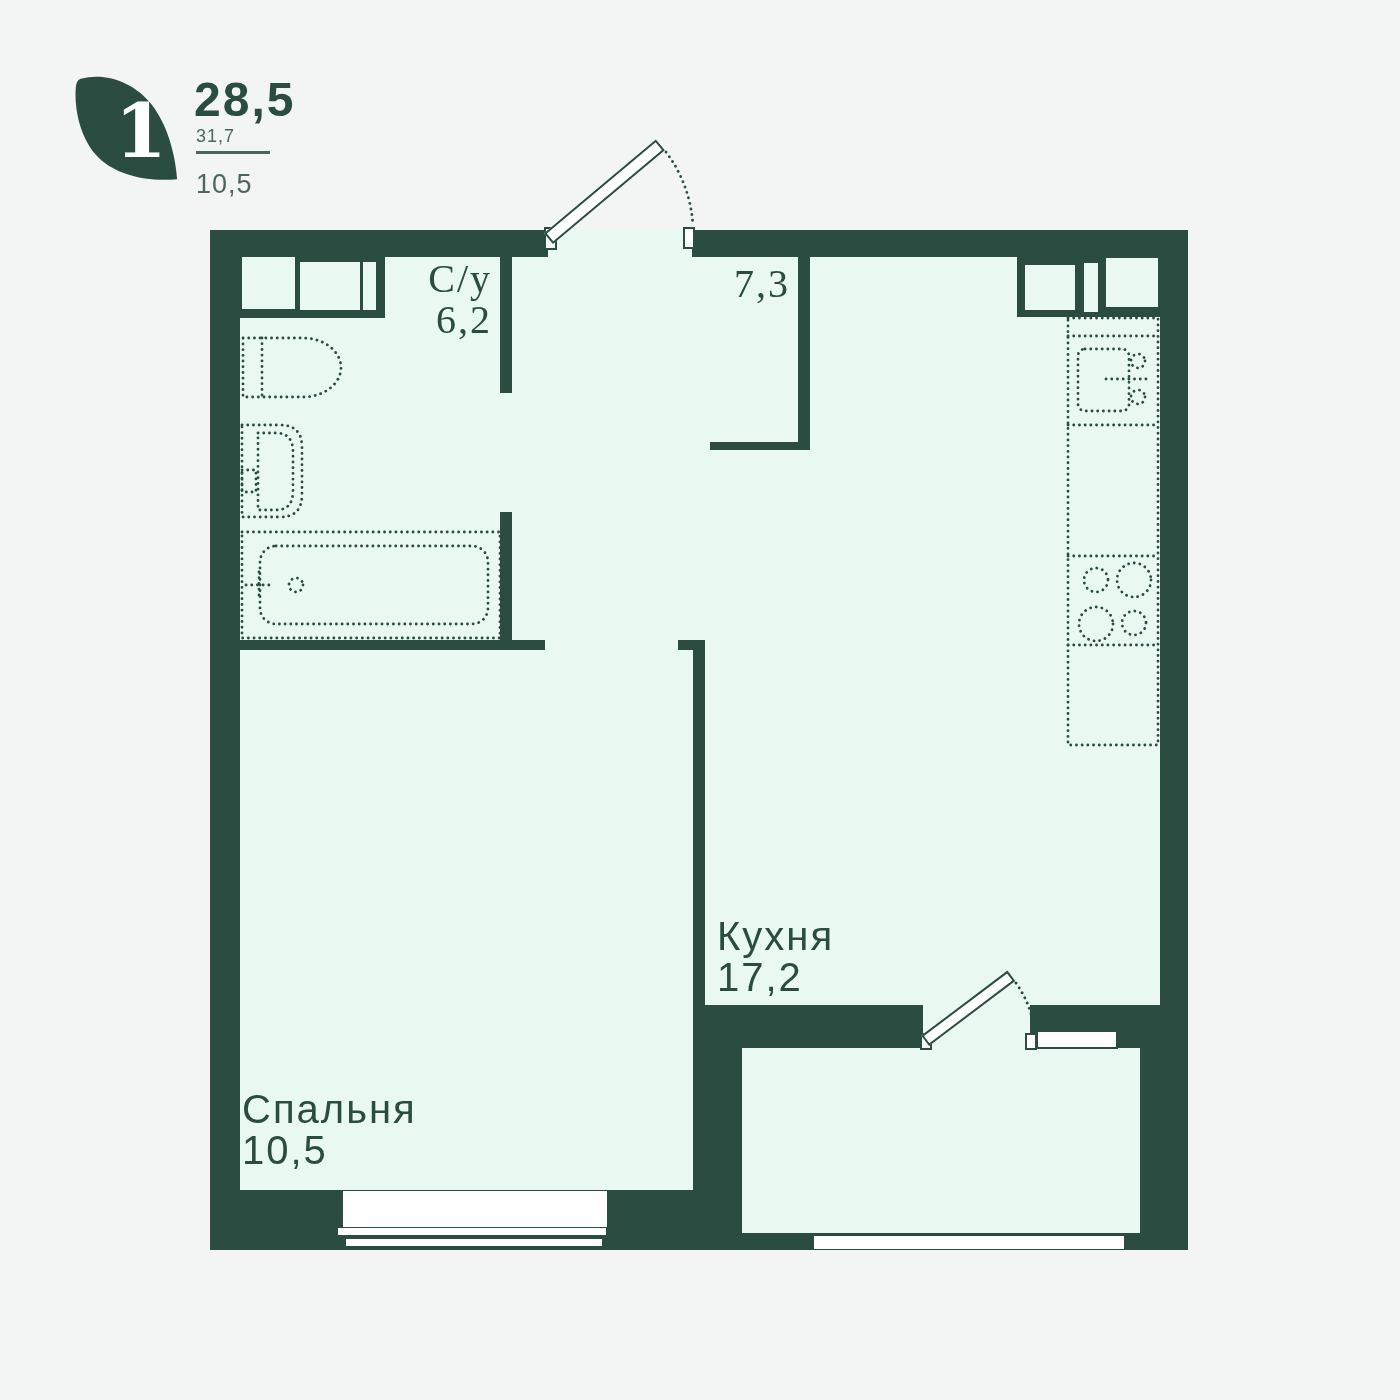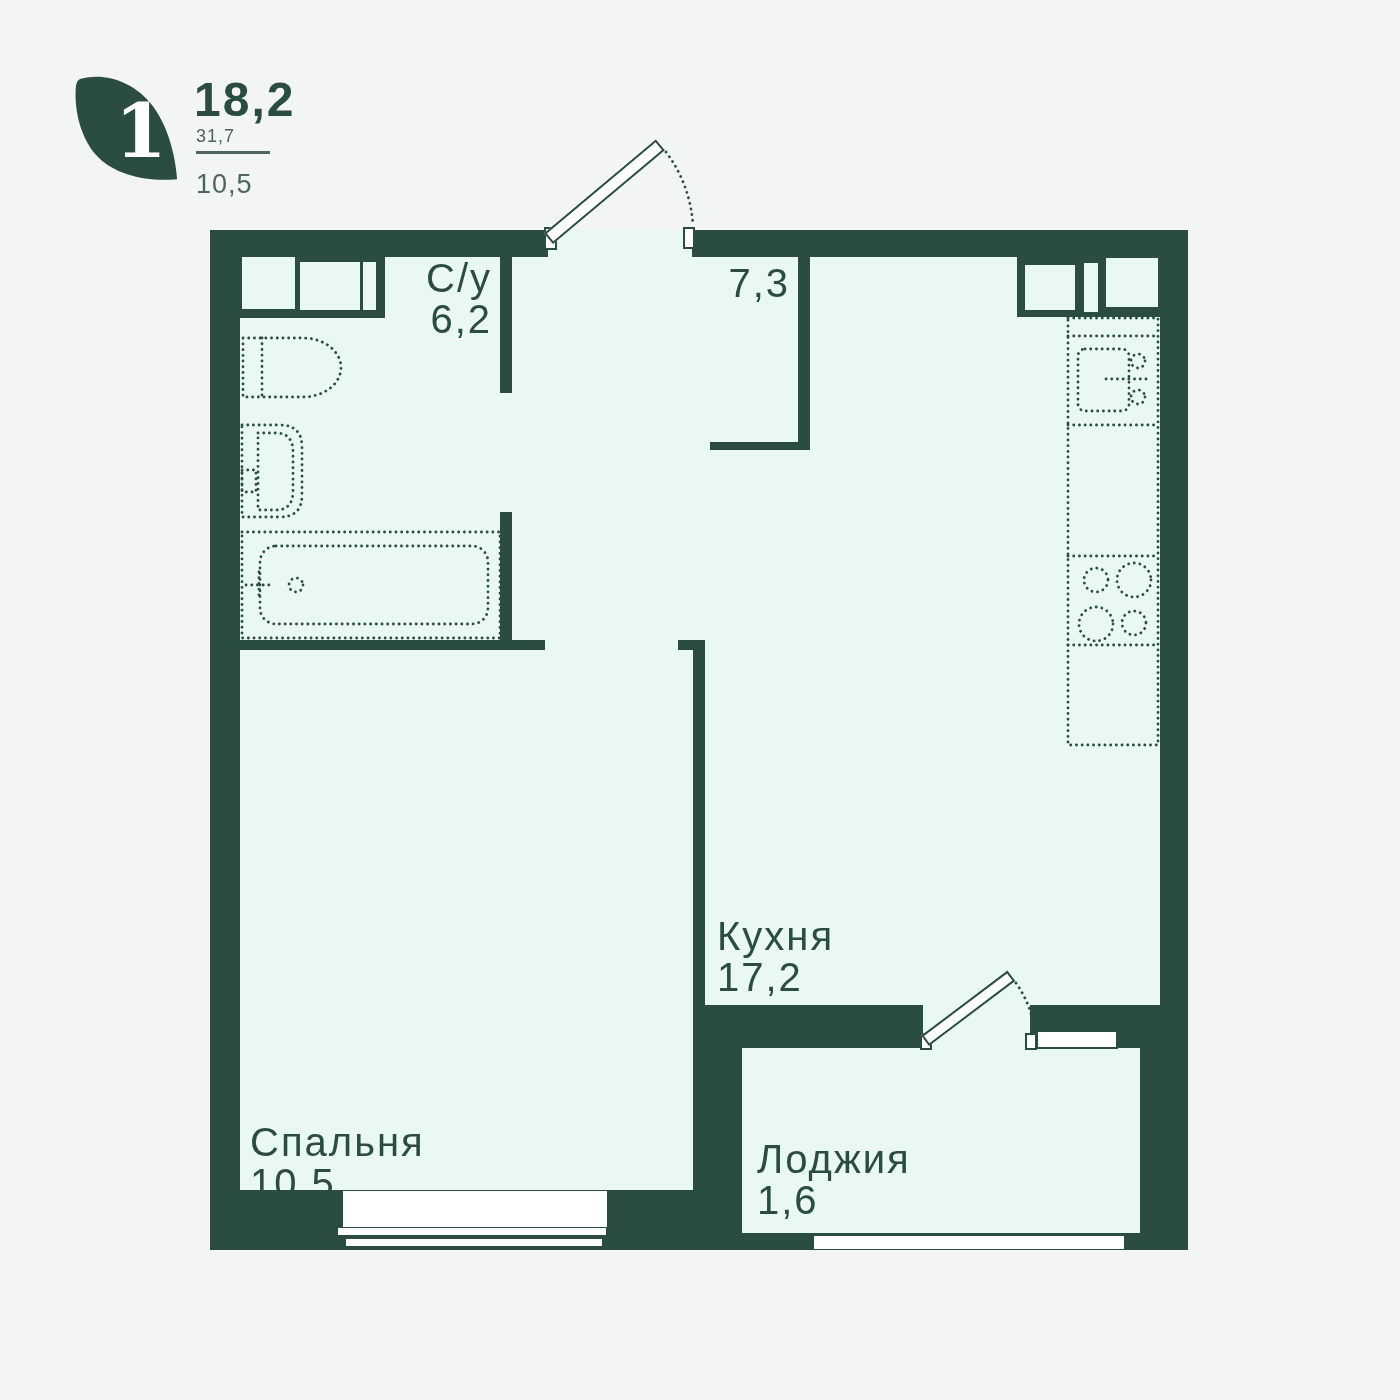--- a/index.html
+++ b/index.html
@@ -20,34 +20,34 @@
   .jamb{position:absolute;background:var(--white);border:2px solid var(--wall);}
   .leaf-door{position:absolute;background:var(--white);border:2.5px solid var(--wall);}
   
   .hdr-total{position:absolute;left:194px;top:72px;font-size:48px;font-weight:bold;letter-spacing:2px;color:var(--wall);}
   .hdr-living{position:absolute;left:196px;top:126px;font-size:18px;letter-spacing:1px;color:var(--muted);padding:0 6px 4px 0;border-bottom:3px solid var(--muted);min-width:74px;}
   .hdr-kitchen{position:absolute;left:196px;top:169px;font-size:27px;letter-spacing:1px;color:var(--muted);}
   .leaf-logo{position:absolute;left:67px;top:69px;color:var(--wall);}
   
   .room-label{position:absolute;color:var(--wall);font-size:40px;letter-spacing:2px;line-height:41px;white-space:nowrap;}
   .room-label .area{display:block;}
-  .ra{text-align:right;}
+  .ra{text-align:right;font-family:Liberation Serif, serif;}
   .fixtures{position:absolute;left:0;top:0;pointer-events:none;color:var(--wall);}
 </style>
 </head>
 <body>
 
 <div class="canvas">
 
   <div>
     <svg class="leaf-logo" width="118" height="118" viewBox="0 0 120 120">
       <path fill="currentColor" d="M14,10 C38,3 68,13 86,36 C101,55 110,84 112,112 C82,115 50,108 32,90 C14,72 7,42 9,18 C10,13 11,11 14,10 Z"></path>
       <text x="75" y="89" text-anchor="middle" font-family="DejaVu Serif, serif" font-weight="bold" font-size="76" fill="#ffffff">1</text>
     </svg>
-    <div class="hdr-total">18,2</div>
+    <div class="hdr-total">28,5</div>
     <div class="hdr-living">31,7</div>
     <div class="hdr-kitchen">10,5</div>
   </div>
 
   <div class="w" style="left:210px;top:230px;width:978px;height:1020px;"></div>
 
   <div class="f" style="left:240px;top:257px;width:920px;height:748px;"></div>
   <div class="f" style="left:240px;top:1005px;width:453px;height:185px;"></div>
   <div class="f" style="left:742px;top:1048px;width:398px;height:185px;"></div>
 
@@ -137,22 +137,18 @@
     <span>С/у</span>
     <span class="area">6,2</span>
   </div>
   <div class="room-label ra" style="right:610px;top:263px;">
     <span class="area">7,3</span>
   </div>
   <div class="room-label" style="left:717px;top:916px;">
     <span>Кухня</span>
     <span class="area">17,2</span>
   </div>
-  <div class="room-label" style="left:250px;top:1089px;margin-top:33px;">
+  <div class="room-label" style="left:242px;top:1089px;">
     <span>Спальня</span>
     <span class="area">10,5</span>
-  </div>
-  <div class="room-label" style="left:757px;top:1139px;">
-    <span>Лоджия</span>
-    <span class="area">1,6</span>
   </div>
 
 </div>
 
 </body></html>

